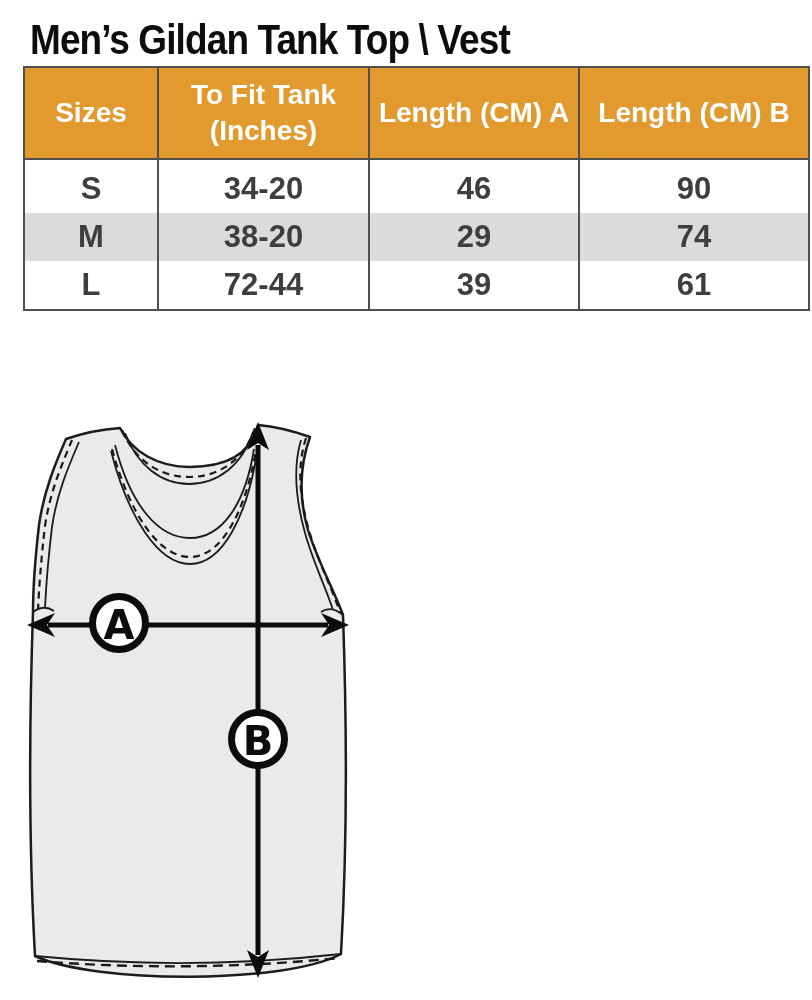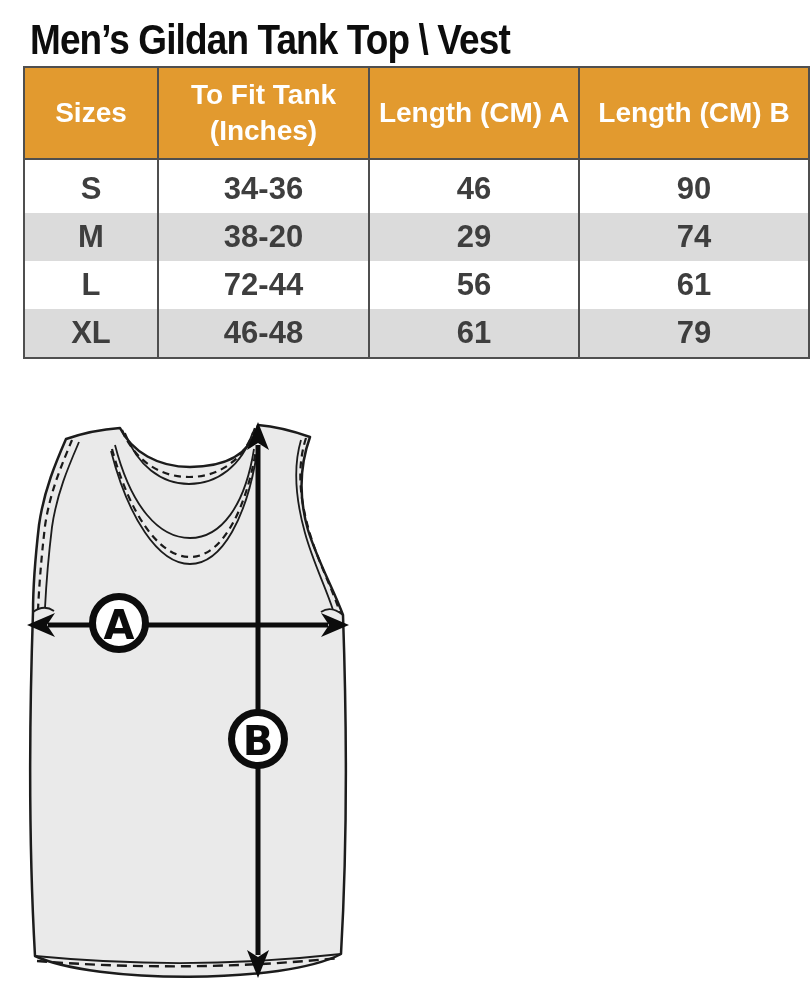--- a/index.html
+++ b/index.html
@@ -62,41 +62,35 @@
   </thead>
   <tbody>
     <tr class="spacer">
         <td></td>
         <td></td>
         <td></td>
         <td></td>
       </tr>
     <tr class="data-row">
       <td>S</td>
-      <td>34-36</td>
+      <td>34-20</td>
       <td>46</td>
       <td>90</td>
     </tr>
     <tr class="data-row">
       <td>M</td>
       <td>38-20</td>
       <td>29</td>
       <td>74</td>
     </tr>
     <tr class="data-row">
       <td>L</td>
       <td>72-44</td>
-      <td>56</td>
+      <td>39</td>
       <td>61</td>
-    </tr>
-    <tr class="data-row">
-      <td>XL</td>
-      <td>46-48</td>
-      <td>61</td>
-      <td>79</td>
     </tr>
   </tbody>
 </table>
 
 <svg class="tank-svg" width="380" height="578" viewBox="0 418 380 578" xmlns="http://www.w3.org/2000/svg">
 
   <path class="outline" d="
     M 33 612
     C 29 730 29 850 35 956
     C 95 984 285 984 341 954

